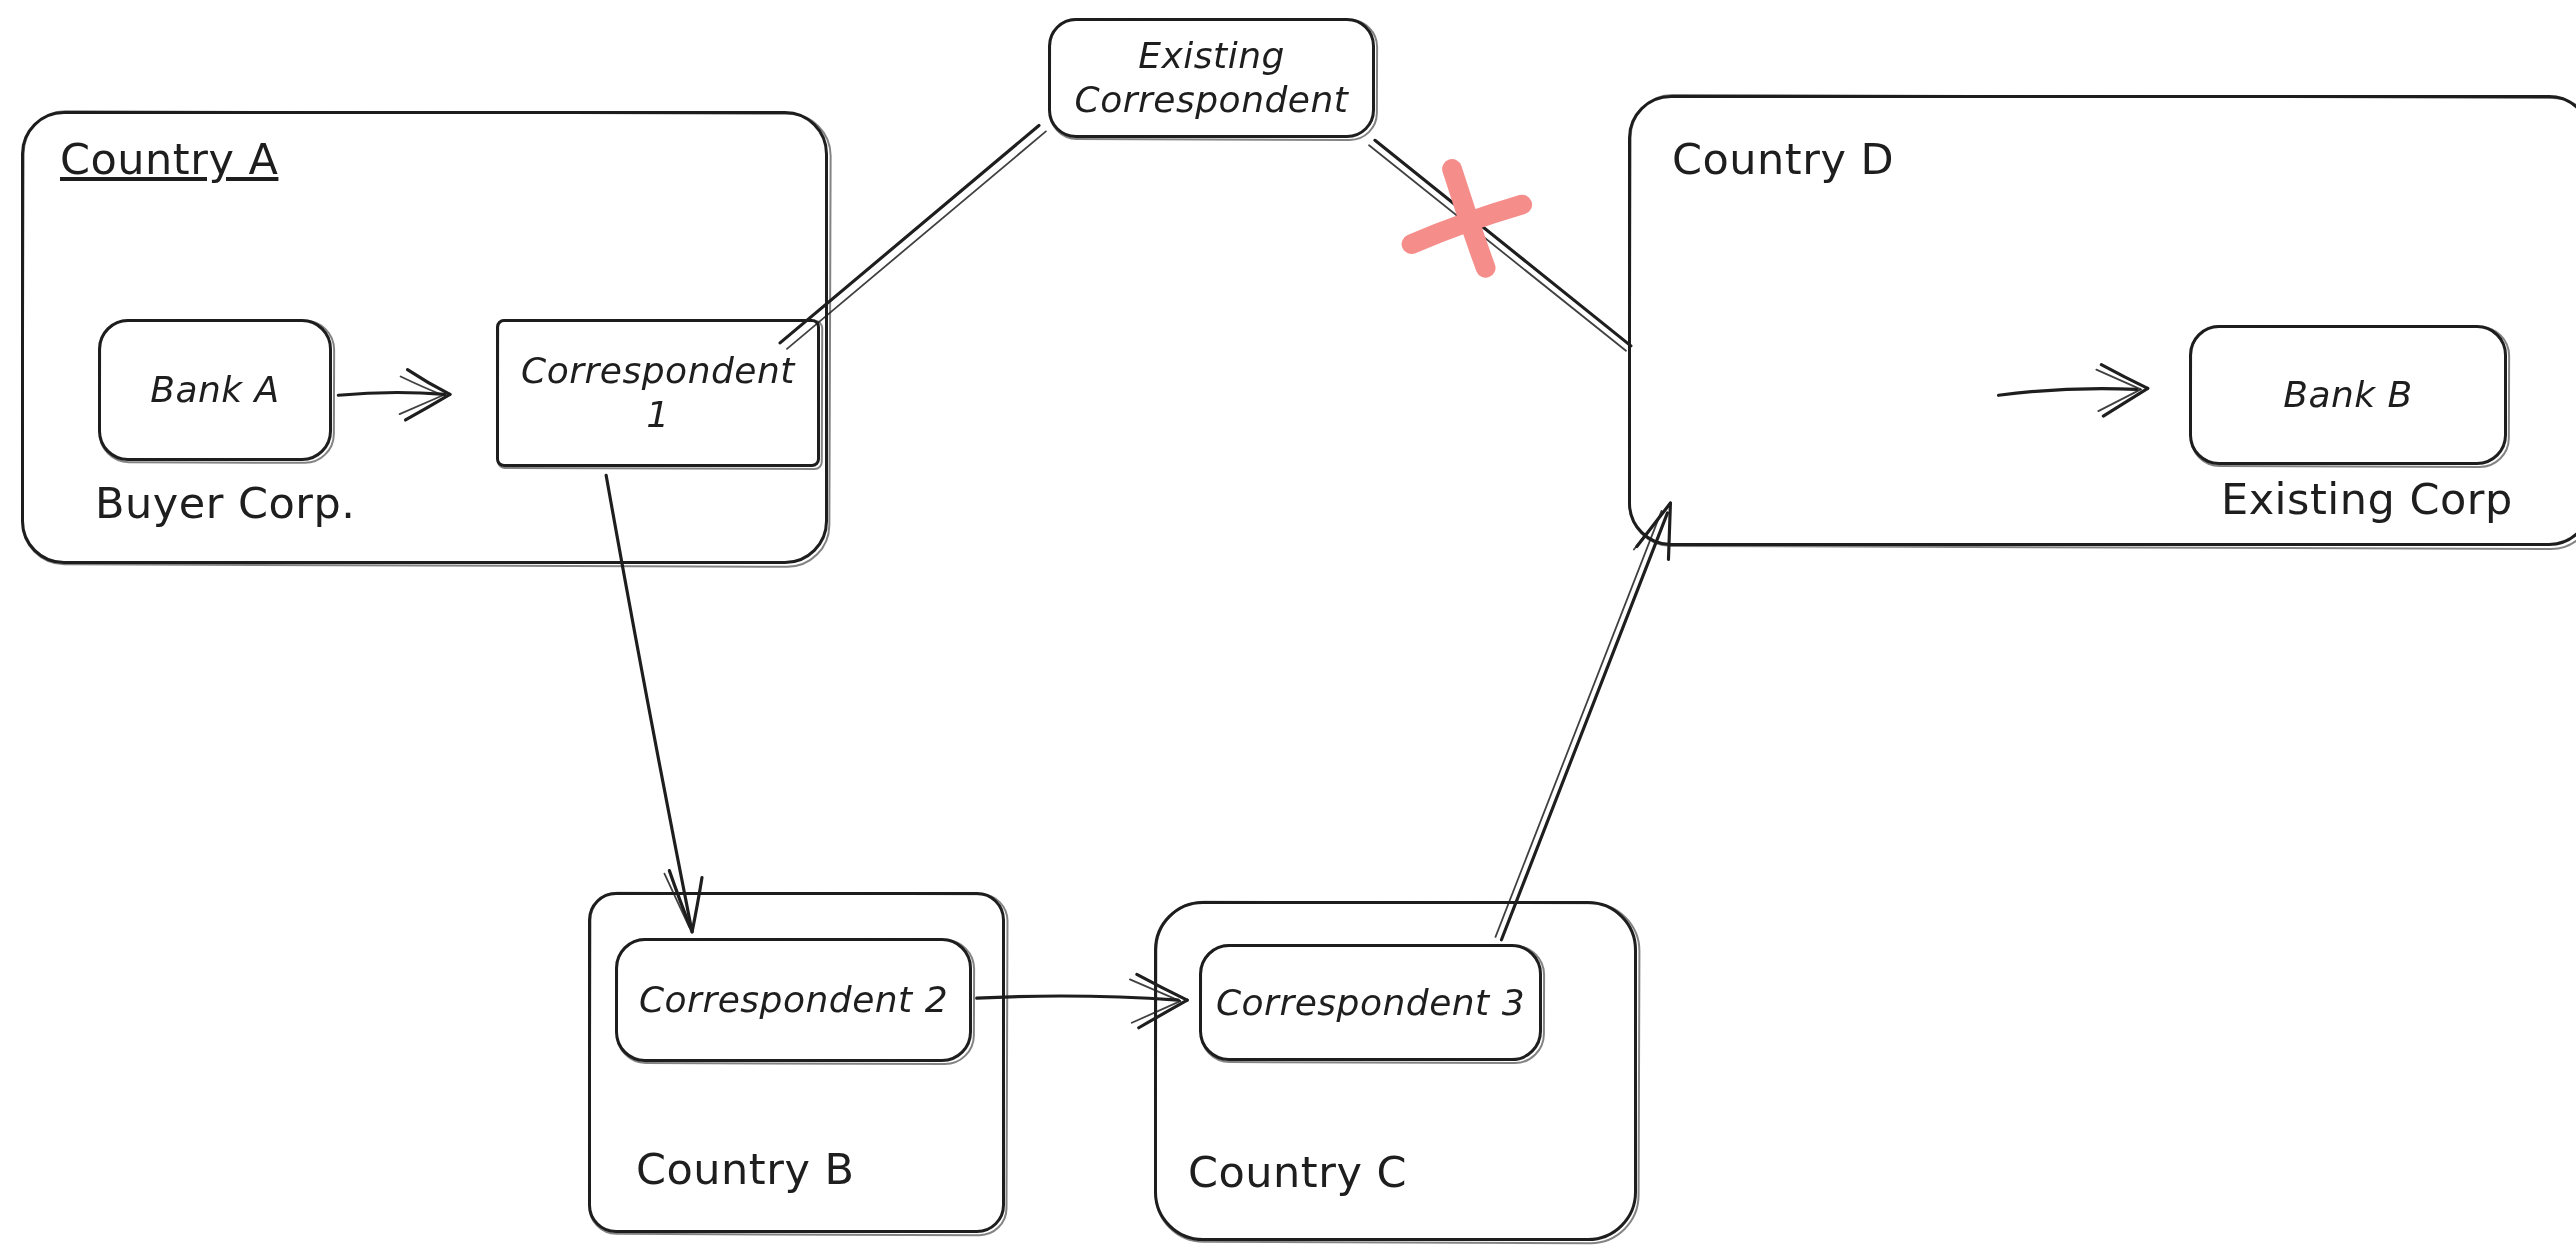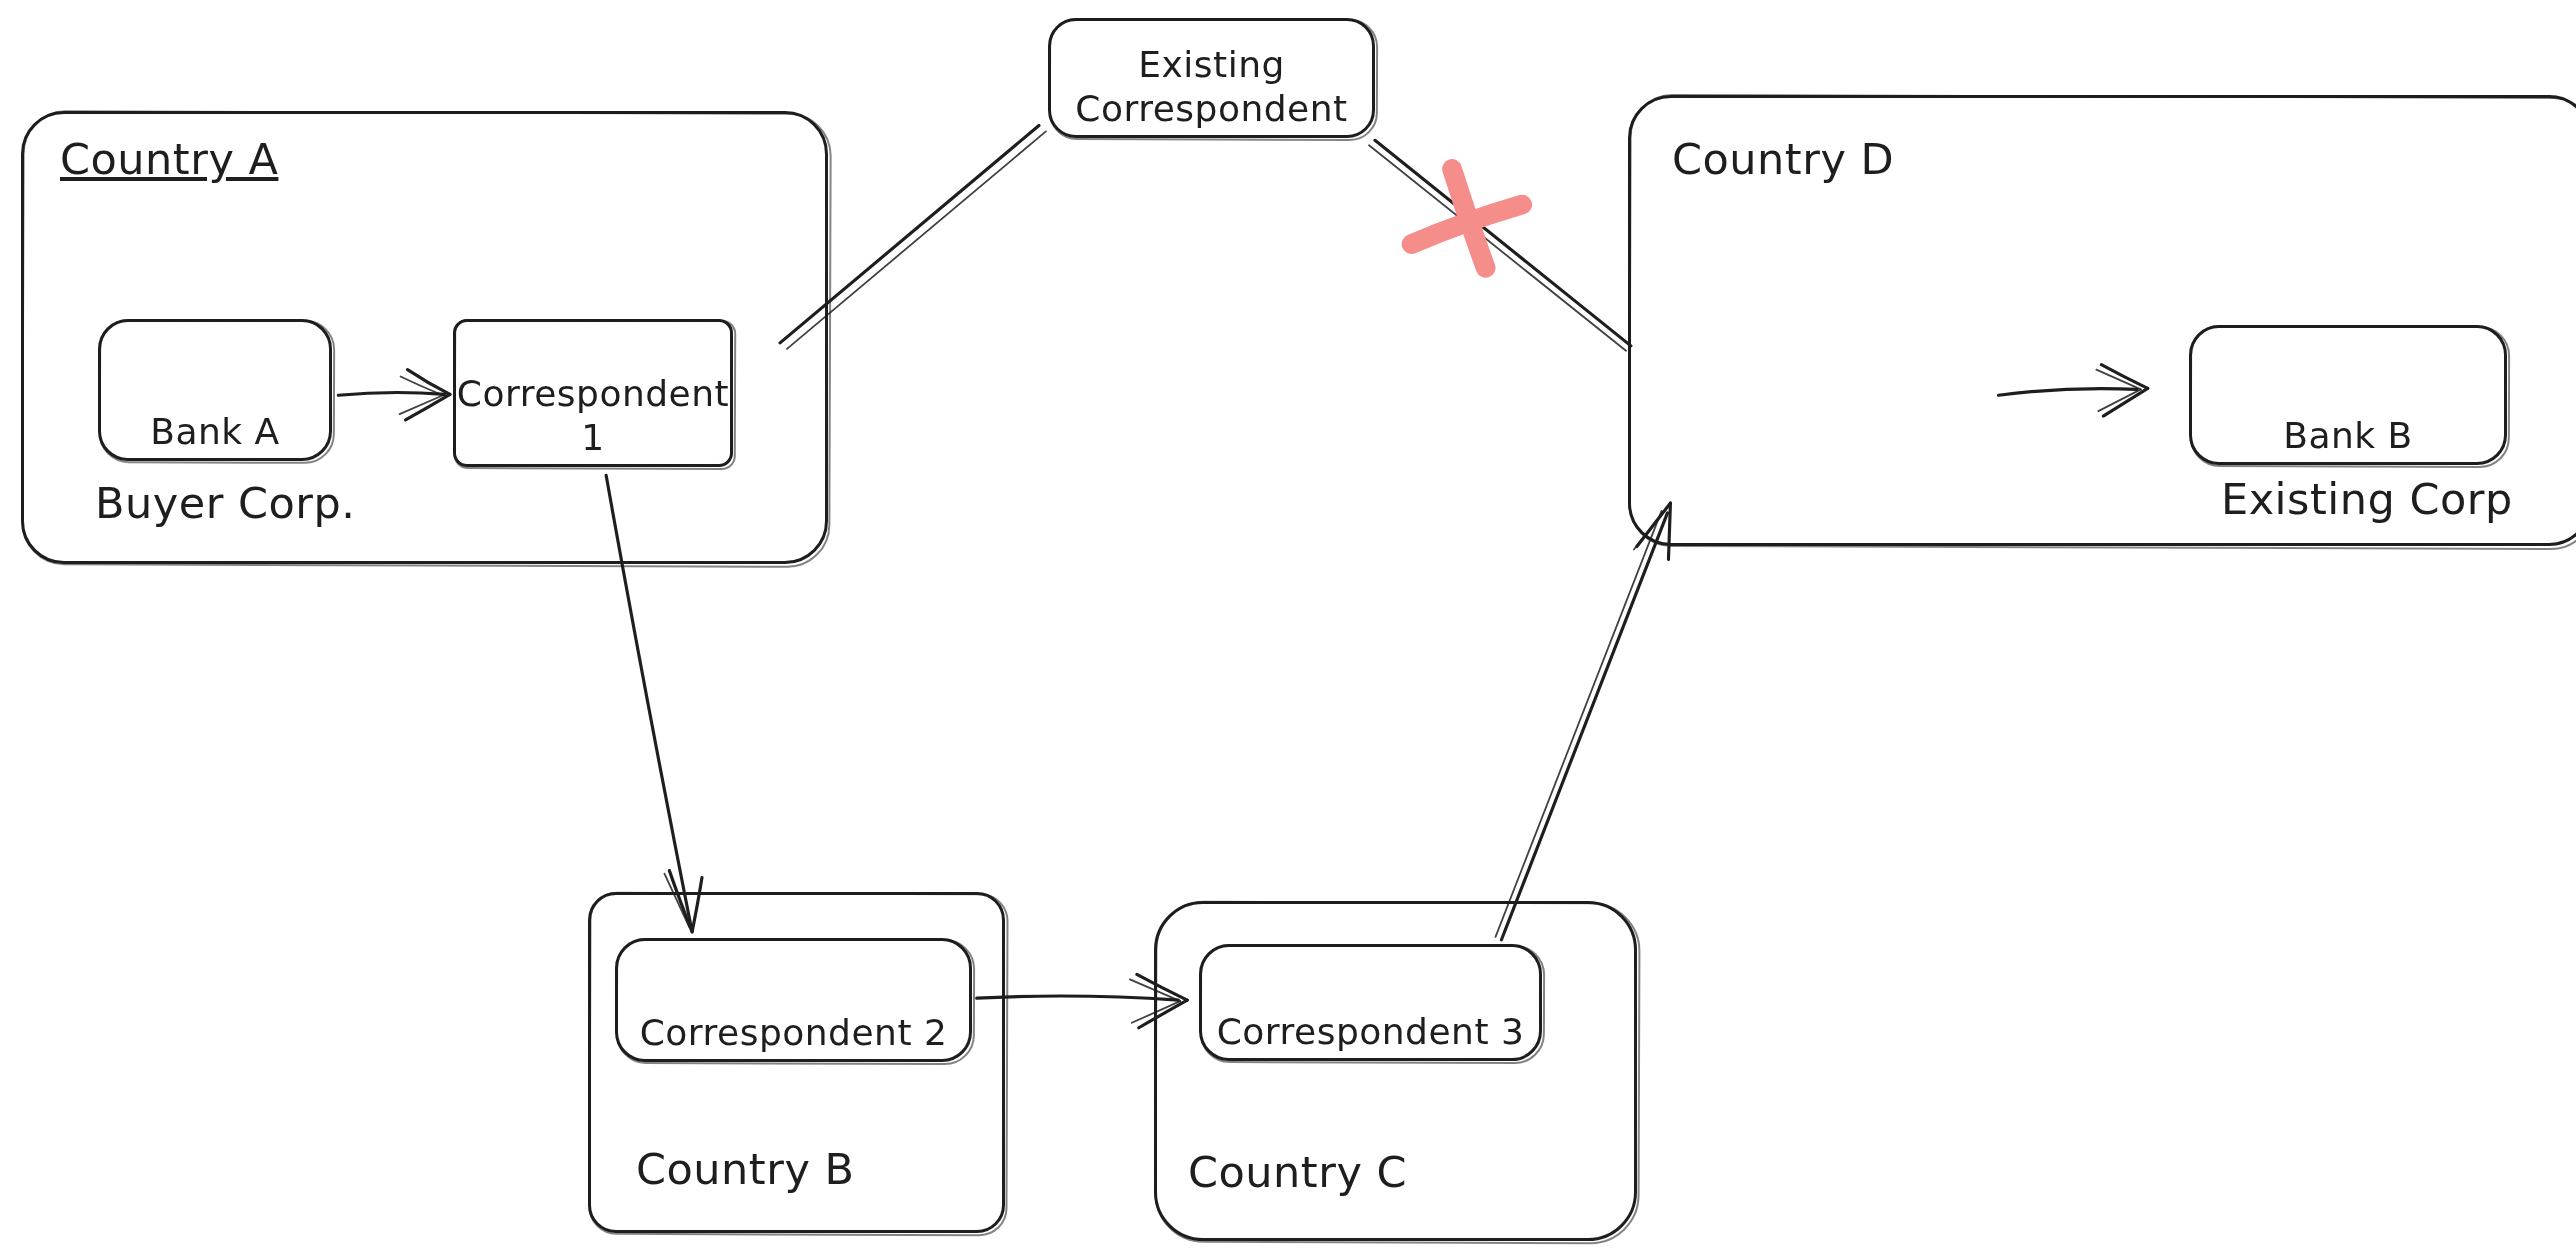--- a/index.html
+++ b/index.html
@@ -28,26 +28,27 @@
     inset:-4px;
     border:2px solid var(--ink);
     border-radius:inherit;
     transform:rotate(.2deg) translate(2px,1.5px);
     opacity:.55;
     pointer-events:none;
   }
   .country{border-radius:43px;}
   .node{
     border-radius:30px;
-    display:flex;align-items:flex-end;justify-content:center;
+    display:flex;align-items:center;justify-content:center;
     text-align:center;
     font-size:36px;
     line-height:1.22;
     letter-spacing:0.5px;
     padding:4px 10px;
+    font-style:italic;
   }
   .country-label{
     position:absolute;
     font-size:43px;
     letter-spacing:0.5px;
     white-space:nowrap;
   }
   .caption{
     position:absolute;
     font-size:43px;
@@ -79,21 +80,21 @@
 
   <div class="box node" style="left:1048px;top:18px;width:327px;height:120px;border-radius:28px;">
     <span>Existing Correspondent</span>
   </div>
 
   <div class="box country" style="left:21px;top:111px;width:807px;height:453px;">
     <div class="country-label" style="left:36px;top:20px;text-decoration:underline;">Country A</div>
     <div class="box node" style="left:74px;top:205px;width:234px;height:142px;">
       <span>Bank A</span>
     </div>
-    <div class="box node" style="left:429px;top:205px;width:280px;height:148px;border-radius:14px;">
+    <div class="box node" style="left:472px;top:205px;width:324px;height:148px;border-radius:8px;">
       <span>Correspondent 1</span>
     </div>
     <div class="caption" style="left:71px;top:364px;">Buyer Corp.</div>
   </div>
 
   <div class="box country" style="left:1596px;top:95px;width:964px;height:451px;margin-left:32px;">
     <div class="country-label" style="left:41px;top:36px;">Country D</div>
     <div class="box node" style="left:558px;top:227px;width:318px;height:140px;">
       <span>Bank B</span>
     </div>

